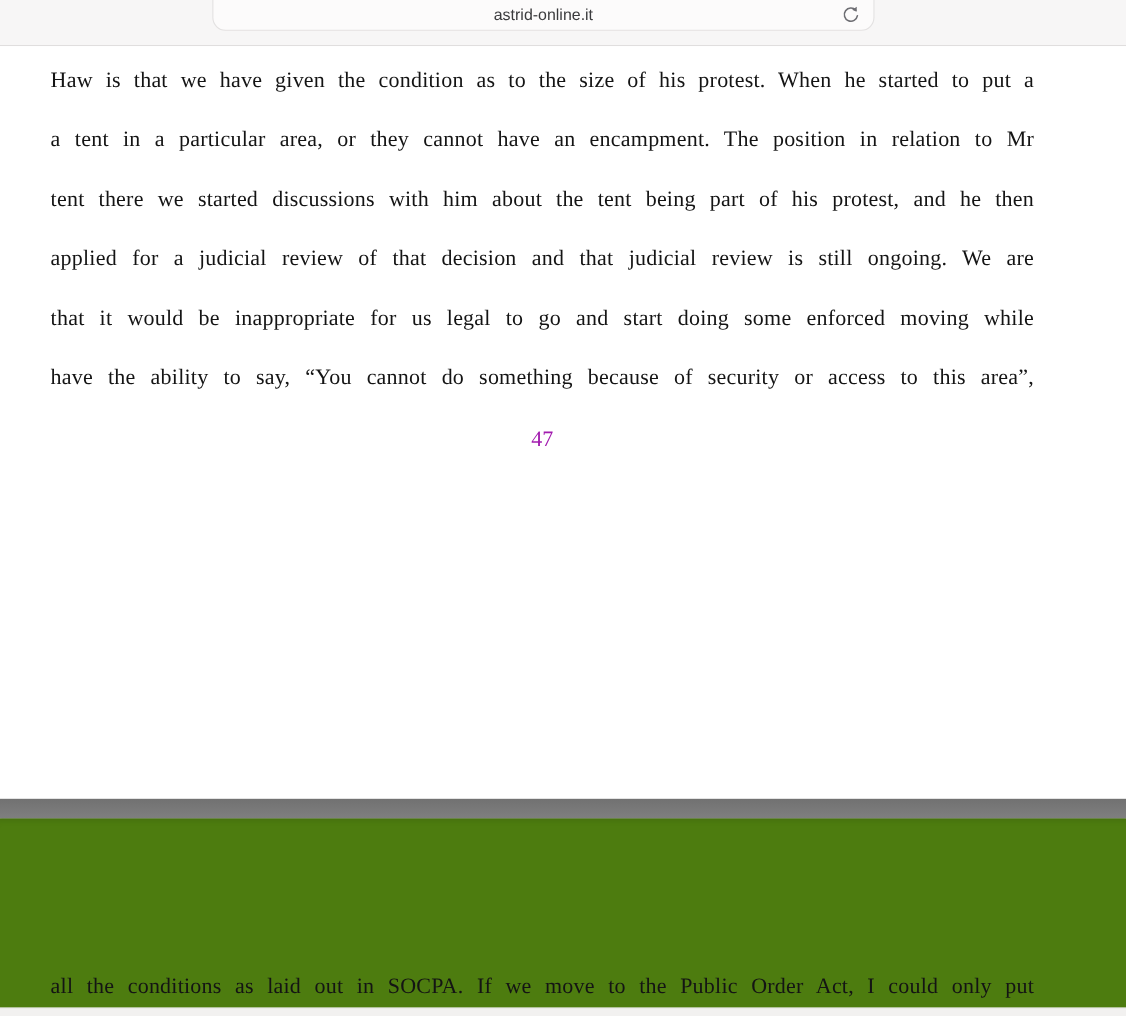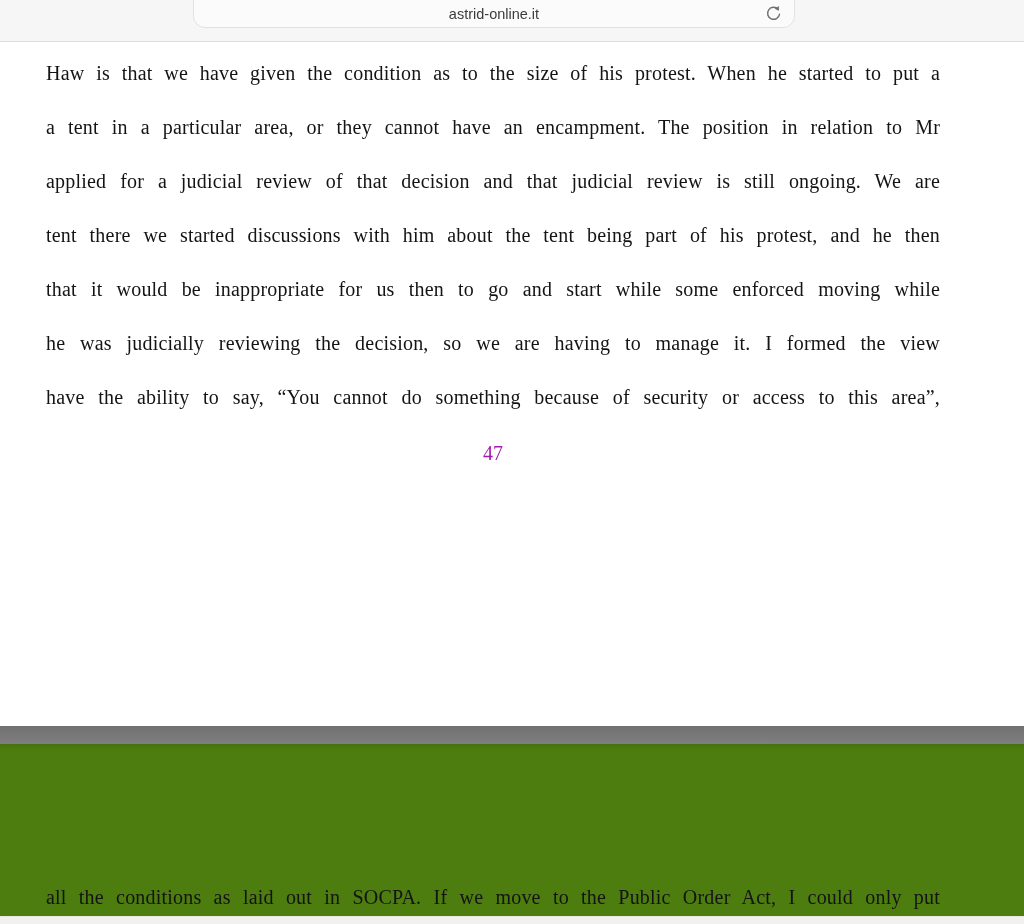--- a/index.html
+++ b/index.html
@@ -121,24 +121,23 @@
         <path d="M15.7 2.2 L15.5 7.0 L11.2 5.0 Z" fill="#6e6e73"></path>
       </svg>
     </span>
   </div>
 </div>
 
 <div class="page47">
   <div class="para">
     <div class="tline justified">Haw is that we have given the condition as to the size of his protest.  When he started to put a</div>
     <div class="tline justified">a tent in a particular area, or they cannot have an encampment.  The position in relation to Mr</div>
+    <div class="tline justified">tent there we started discussions with him about the tent being part of his protest, and he then</div>
     <div class="tline justified">applied for a judicial review of that decision and that judicial review is still ongoing.  We are</div>
-    <div class="tline justified">tent there we started discussions with him about the tent being part of his protest, and he then</div>
-    <div class="tline justified">that it would be inappropriate for us then to go and start while some enforced moving while</div>
-    <div class="tline justified">he was judicially reviewing the decision, so we are having to manage it.  I formed the view</div>
+    <div class="tline justified">that it would be inappropriate for us legal to go and start doing some enforced moving while</div>
     <div class="tline justified">have the ability to say, “You cannot do something because of security or access to this area”,</div>
   </div>
   <div class="page-number">47</div>
 </div>
 
 <div class="page-gap"></div>
 
 <div class="page48">
   <div class="tline justified">all the conditions as laid out in SOCPA.  If we move to the Public Order Act, I could only put</div>
 </div>

